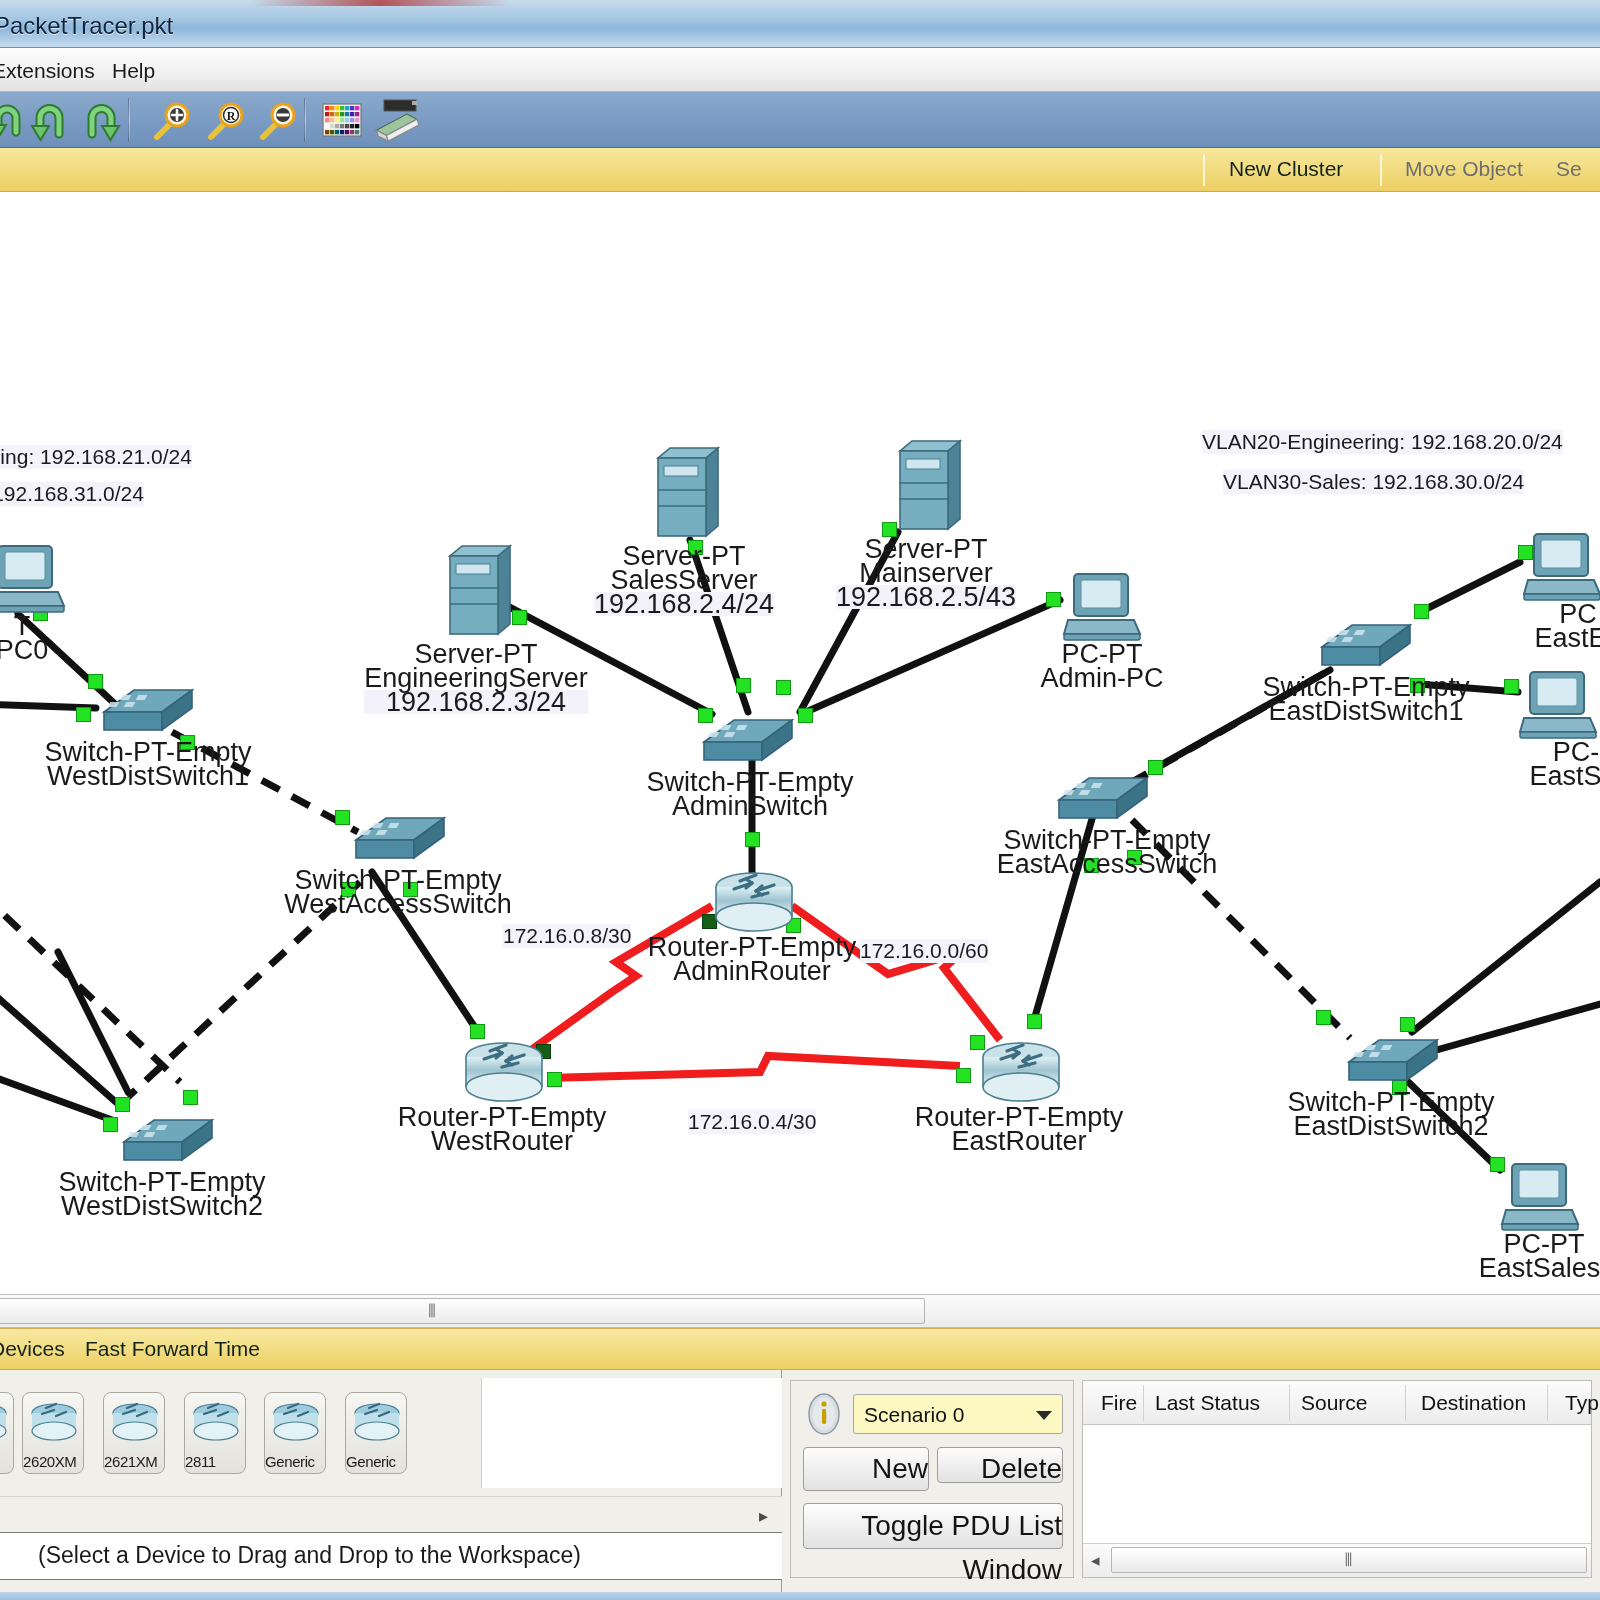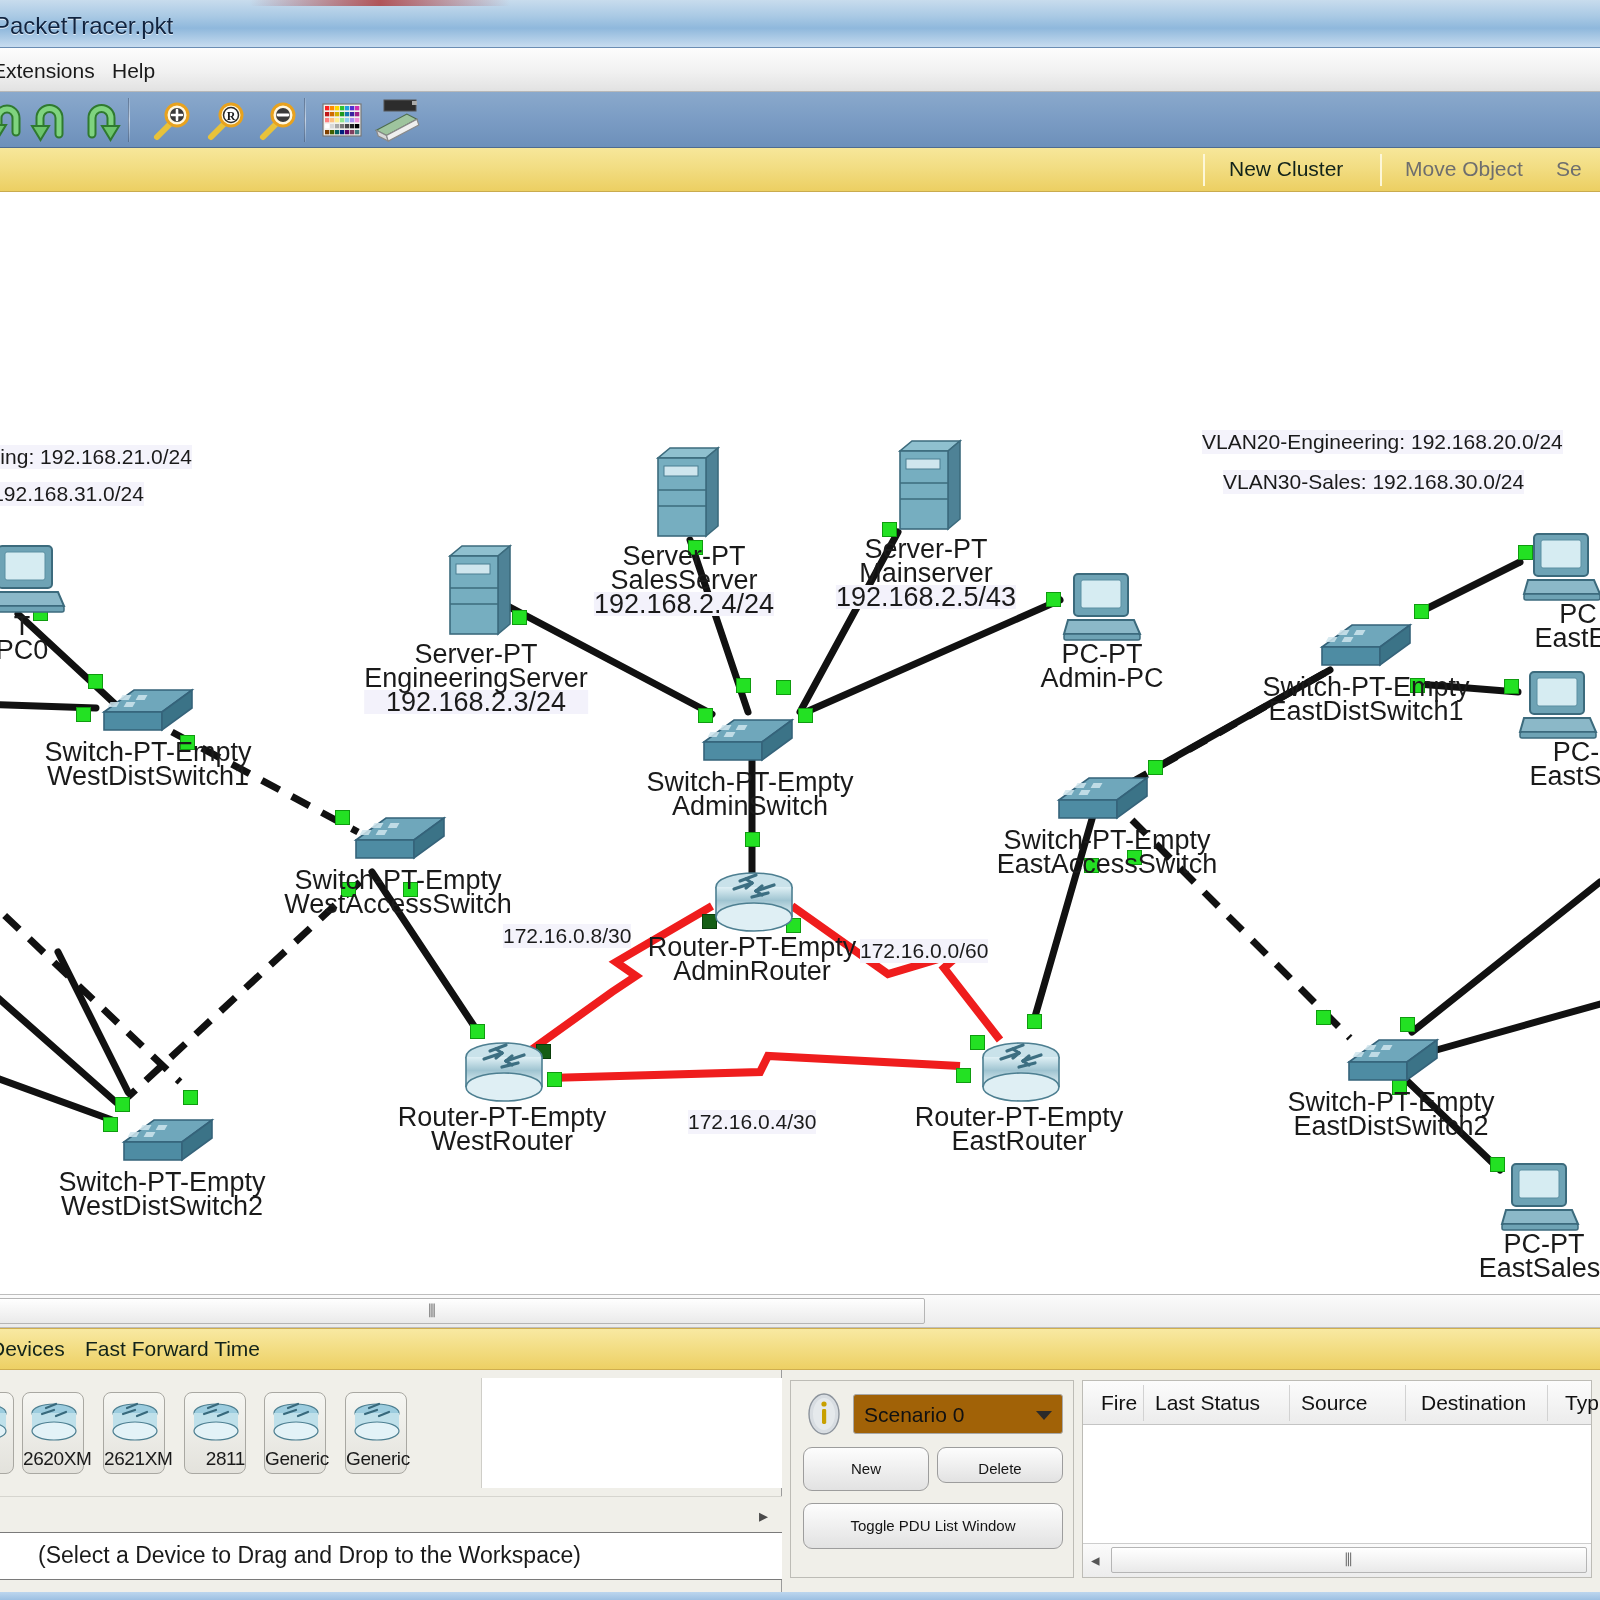--- a/index.html
+++ b/index.html
@@ -114,22 +114,22 @@
     position: absolute; left: 0; top: 1370px; width: 782px; height: 230px;
     background: #f0efe9; border-right: 1px solid #9b9b9b;
   }
   .devgrid { position: absolute; left: -8px; top: 14px; width: 490px; height: 96px; }
   .dev {
     position: absolute; width: 62px; height: 82px;
     background: linear-gradient(to bottom,#f6f6f2,#e3e2dc);
     border: 1px solid #a9a8a2; border-radius: 8px;
   }
   .dev .cap {
-    position: absolute; left: 0; right: 0; bottom: 3px; text-align: right;
-    font-size: 19px; color: #1a1a1a; letter-spacing: -.4px;
+    position: absolute; left: 0; right: 0; bottom: 3px; text-align: left;
+    font-size: 15px; color: #1a1a1a; letter-spacing: -.4px;
   }
   .devpanel .blankbox {
     position: absolute; left: 481px; top: 8px; width: 301px; height: 110px;
     background: #ffffff; border-left: 1px solid #cfcec8;
   }
   .dev-arrow-row {
     position: absolute; left: 0; top: 126px; width: 782px; height: 36px;
     background: #f0efe9; border-top: 1px solid #d6d5cf;
   }
   .dev-arrow { position: absolute; right: 14px; top: 8px; font-size: 18px; color: #4a4a4a; }
@@ -148,32 +148,32 @@
   }
   .sim-left {
     position: absolute; left: 8px; top: 10px; width: 284px; height: 198px;
     background: #f0efe9; border: 1px solid #bdbcb6;
   }
   .info-icon {
     position: absolute; left: 12px; top: 10px; width: 42px; height: 46px;
   }
   .combo {
     position: absolute; left: 62px; top: 13px; width: 210px; height: 40px;
-    background: #a16207; border: 1px solid #a8a8a8; border-radius: 3px;
+    background: #fef9c3; border: 1px solid #a8a8a8; border-radius: 3px;
   }
   .combo .val { position: absolute; left: 10px; top: 8px; font-size: 21px; color: #111; }
   .combo .caret {
     position: absolute; right: 10px; top: 16px;
     width: 0; height: 0; border-left: 8px solid transparent; border-right: 8px solid transparent;
     border-top: 9px solid #2a2a2a;
   }
   .btn {
     position: absolute; background: linear-gradient(to bottom,#fdfdfd,#e2e2e2);
-    border: 1px solid #9d9d9d; border-radius: 9px;
-    font-size: 15px; color: #141414; text-align: center; cursor: pointer;
+    border: 1px solid #9d9d9d; border-radius: 4px;
+    font-size: 28px; color: #141414; text-align: right; cursor: pointer;
   }
   .table-wrap {
     position: absolute; left: 300px; top: 10px; width: 510px; height: 198px;
     background: #ffffff; border: 1px solid #bdbcb6;
   }
   .thead {
     position: absolute; left: 0; top: 0; right: 0; height: 44px;
     background: linear-gradient(to bottom,#fcfcfc,#ececec);
     border-bottom: 1px solid #c4c4c4;
   }

